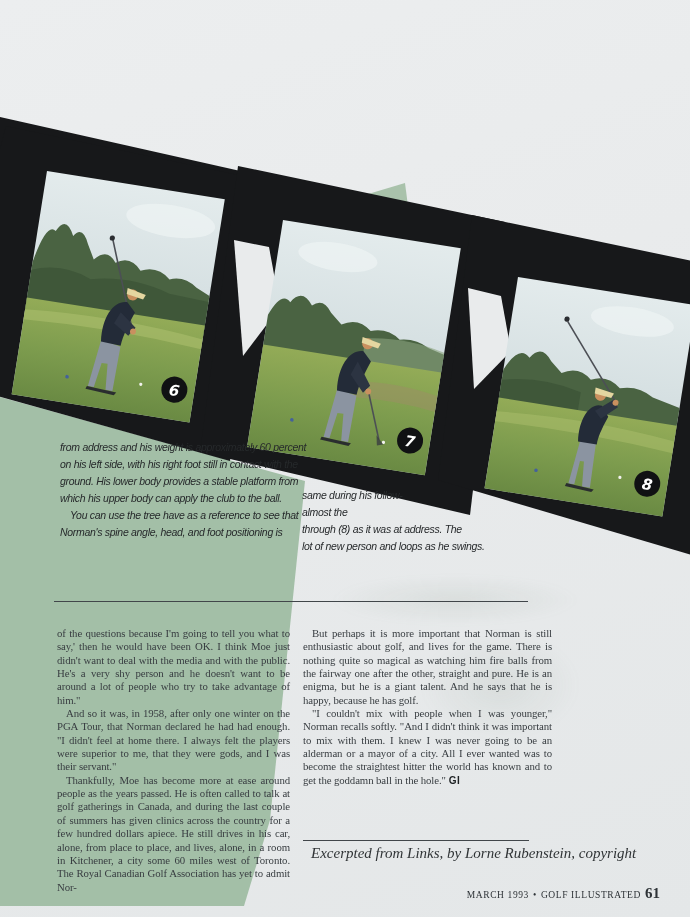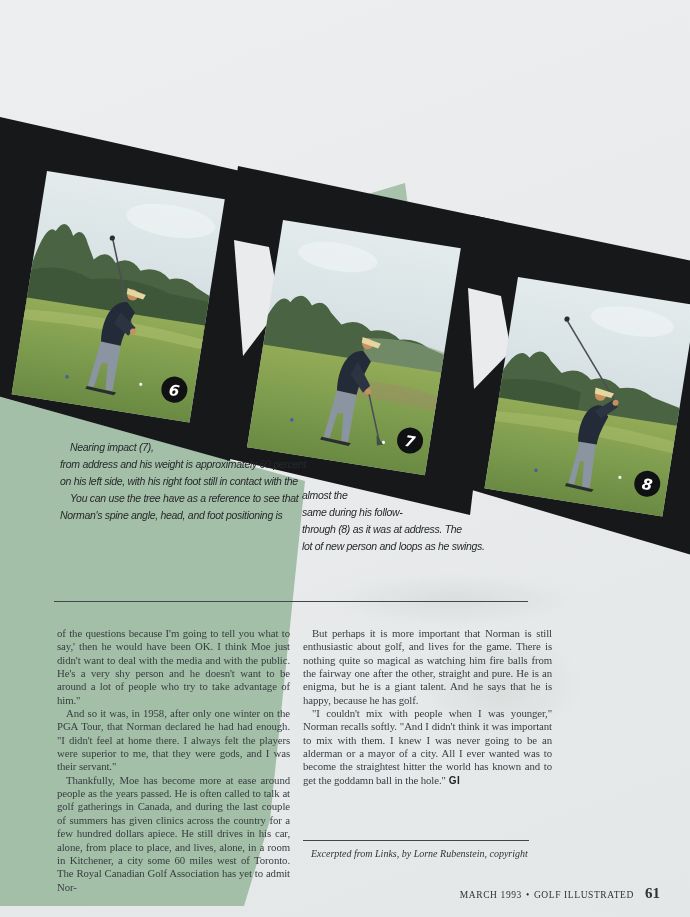--- a/index.html
+++ b/index.html
@@ -46,31 +46,31 @@
   .col p.pind{text-indent:9px;}
   .col-left{left:57px;width:233px;}
   .col-right{left:303px;width:249px;}
   .endmark{
     font-family:"Liberation Sans", sans-serif;font-style:normal;
     font-weight:bold;font-size:10px;letter-spacing:.5px;color:#1d2123;
     margin-left:3px;
   }
   .credit{
     position:absolute;z-index:3;left:303px;top:847px;width:249px;
-    font-style:italic;font-size:10px;line-height:13.5px;color:#303436;
+    font-style:italic;font-size:15px;line-height:13.5px;color:#303436;
   }
   .credit .cl{white-space:nowrap;}
   .credit .indent{padding-left:8px;}
 
   .footer{
     position:absolute;z-index:3;right:30px;top:884px;
     text-align:right;color:#2d3236;white-space:nowrap;
   }
   .footer .small{font-size:9.5px;letter-spacing:.6px;}
-  .footer .pageno{font-size:15px;font-weight:bold;margin-left:7px;letter-spacing:0;}
+  .footer .pageno{font-size:15px;font-weight:bold;letter-spacing:0;}
 </style>
 </head>
 <body>
 
 <div class="page">
 
   <svg class="hero" width="690" height="917" viewBox="0 0 690 917">
     <defs>
       <linearGradient id="sky" x1="0" y1="0" x2="0" y2="1">
         <stop offset="0" stop-color="#e3ebec"></stop>
@@ -173,30 +173,31 @@
         <circle cx="160" cy="184" r="13" fill="#101113"></circle>
         <text x="160" y="190" text-anchor="middle" font-family="DejaVu Sans, sans-serif" font-size="15" font-style="italic" font-weight="bold" fill="#ffffff">8</text>
       </g>
     </g>
   </svg>
 
   <div class="ghost g1"></div>
   <div class="ghost g2"></div>
 
   <div class="caption caption-left">
-    <div class="cl indent">Nearing impact (7),</div>
     <div class="cl">from address and his weight is approximately 60 percent</div>
     <div class="cl">on his left side, with his right foot still in contact with the</div>
+    <div class="cl">ground. His lower body provides a stable platform from</div>
+    <div class="cl">which his upper body can apply the club to the ball.</div>
     <div class="cl indent">You can use the tree have as a reference to see that</div>
     <div class="cl">Norman's spine angle, head, and foot positioning is</div>
   </div>
 
   <div class="caption caption-right">
+    <div class="cl">same during his follow-</div>
     <div class="cl">almost the</div>
-    <div class="cl">same during his follow-</div>
     <div class="cl">through (8) as it was at address. The</div>
     <div class="cl">lot of new person and loops as he swings.</div>
   </div>
 
   <div class="rule rule-top"></div>
 
   <div class="col col-left">
     <p>of the questions because I'm going to tell you what to say,' then he would have been OK. I think Moe just didn't want to deal with the media and with the public. He's a very shy person and he doesn't want to be around a lot of people who try to take advantage of him."</p>
     <p class="pind">And so it was, in 1958, after only one winter on the PGA Tour, that Norman declared he had had enough. "I didn't feel at home there. I always felt the players were superior to me, that they were gods, and I was their servant."</p>
     <p class="pind">Thankfully, Moe has become more at ease around people as the years passed. He is often called to talk at golf gatherings in Canada, and during the last couple of summers has given clinics across the country for a few hundred dollars apiece. He still drives in his car, alone, from place to place, and lives, alone, in a room in Kitchener, a city some 60 miles west of Toronto. The Royal Canadian Golf Association has yet to admit Nor-</p>

